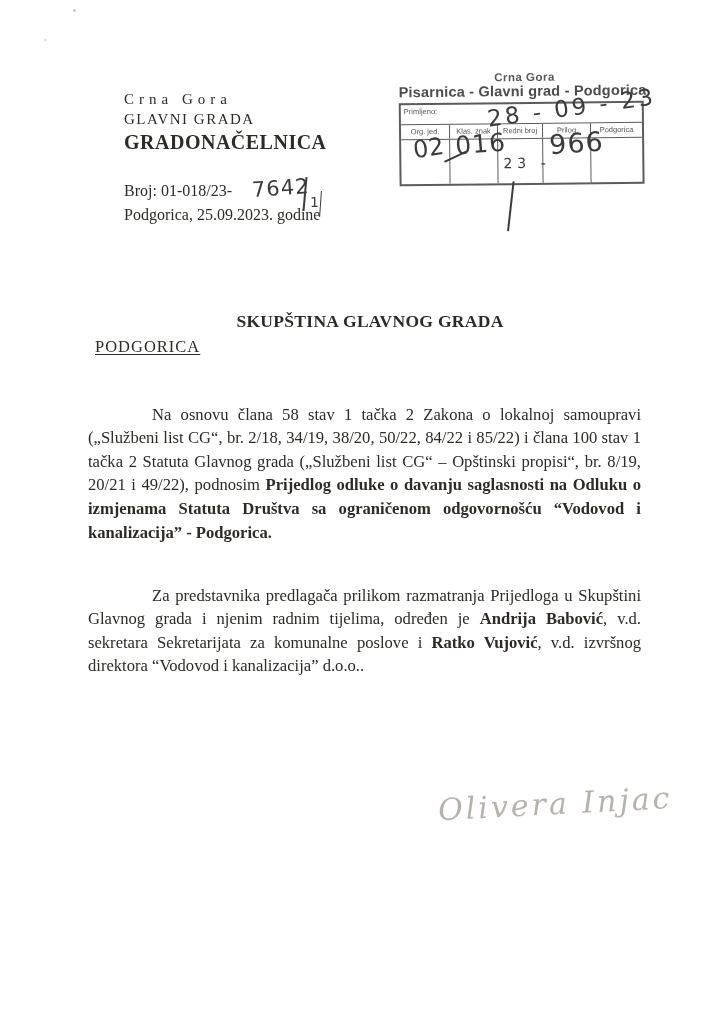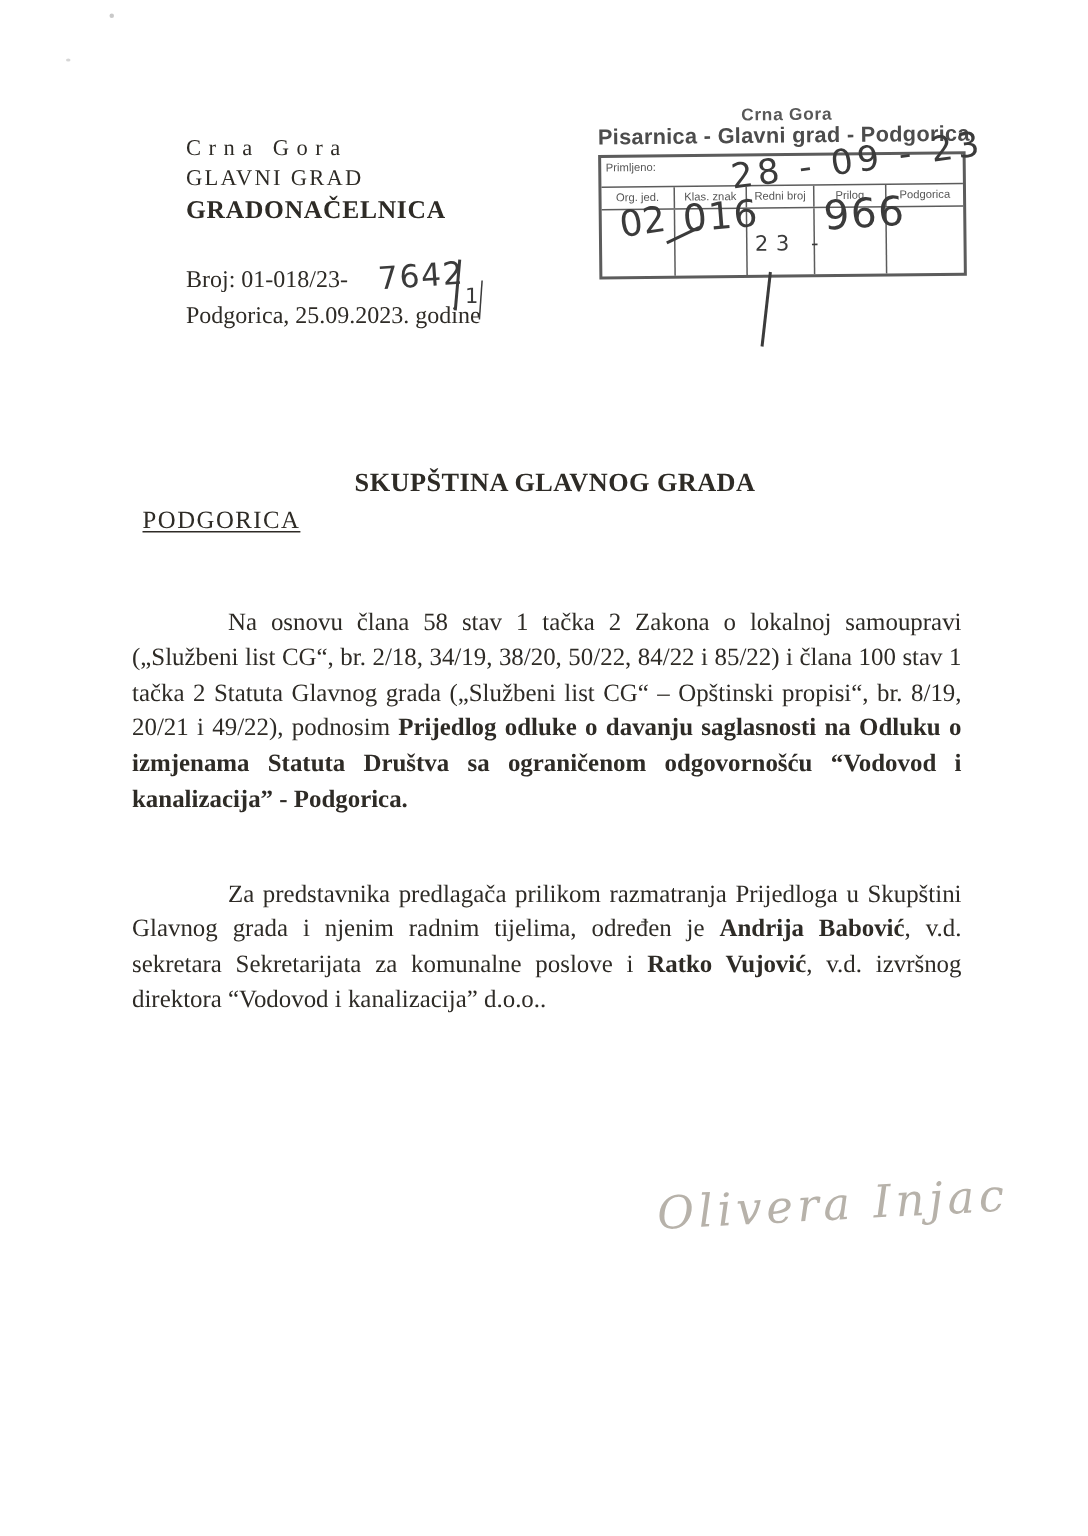--- a/index.html
+++ b/index.html
@@ -8,21 +8,21 @@
     background:#ffffff;overflow:hidden;
     font-family:"Liberation Serif", serif;color:#2e2b26;
   }
   
   .speck{position:absolute;border-radius:50%;background:#c9c9c9;}
 
   
   .letterhead{position:absolute;left:124px;top:90px;line-height:1.3;}
   .lh-country{font-size:15px;letter-spacing:5px;}
   .lh-city{font-size:15px;letter-spacing:1.5px;}
-  .lh-office{font-size:17px;font-weight:bold;letter-spacing:.5px;}
+  .lh-office{font-size:20px;font-weight:bold;letter-spacing:.5px;}
   .lh-number{font-size:16px;position:relative;height:24px;white-space:nowrap;margin-top:26px;}
   .lh-date{font-size:16px;}
   .hw{font-family:"DejaVu Sans",sans-serif;color:#3b3b3b;position:absolute;}
   .hw-number{left:128px;top:-6px;font-size:21px;transform:rotate(-4deg);letter-spacing:1px;}
   .hw-stroke-a{left:180px;top:-4px;width:1.6px;height:34px;background:#3b3b3b;transform:rotate(5deg);}
   .hw-number-suffix{left:186px;top:12px;font-size:14px;}
   .hw-stroke-b{left:196px;top:10px;width:1.4px;height:26px;background:#3b3b3b;transform:rotate(4deg);}
 
   
   .stamp{position:absolute;left:399px;top:71px;width:252px;
@@ -71,21 +71,21 @@
 </head>
 <body>
 
 <div class="page">
 
   <div class="speck" style="left:73px;top:9px;width:3px;height:3px;"></div>
   <div class="speck" style="left:44px;top:39px;width:3px;height:2px;background:#d6d6d6;"></div>
 
   <div class="letterhead">
     <div class="lh-country">Crna Gora</div>
-    <div class="lh-city">GLAVNI GRAD</div>
+    <div class="lh-city">GLAVNI GRADA</div>
     <div class="lh-office">GRADONAČELNICA</div>
     <div class="lh-number">
       <span>Broj: 01-018/23-</span>
       <span class="hw hw-number">7642</span>
       <span class="hw hw-stroke-a"></span>
       <span class="hw hw-number-suffix">1</span>
       <span class="hw hw-stroke-b"></span>
     </div>
     <div class="lh-date">Podgorica, 25.09.2023. godine</div>
   </div>

